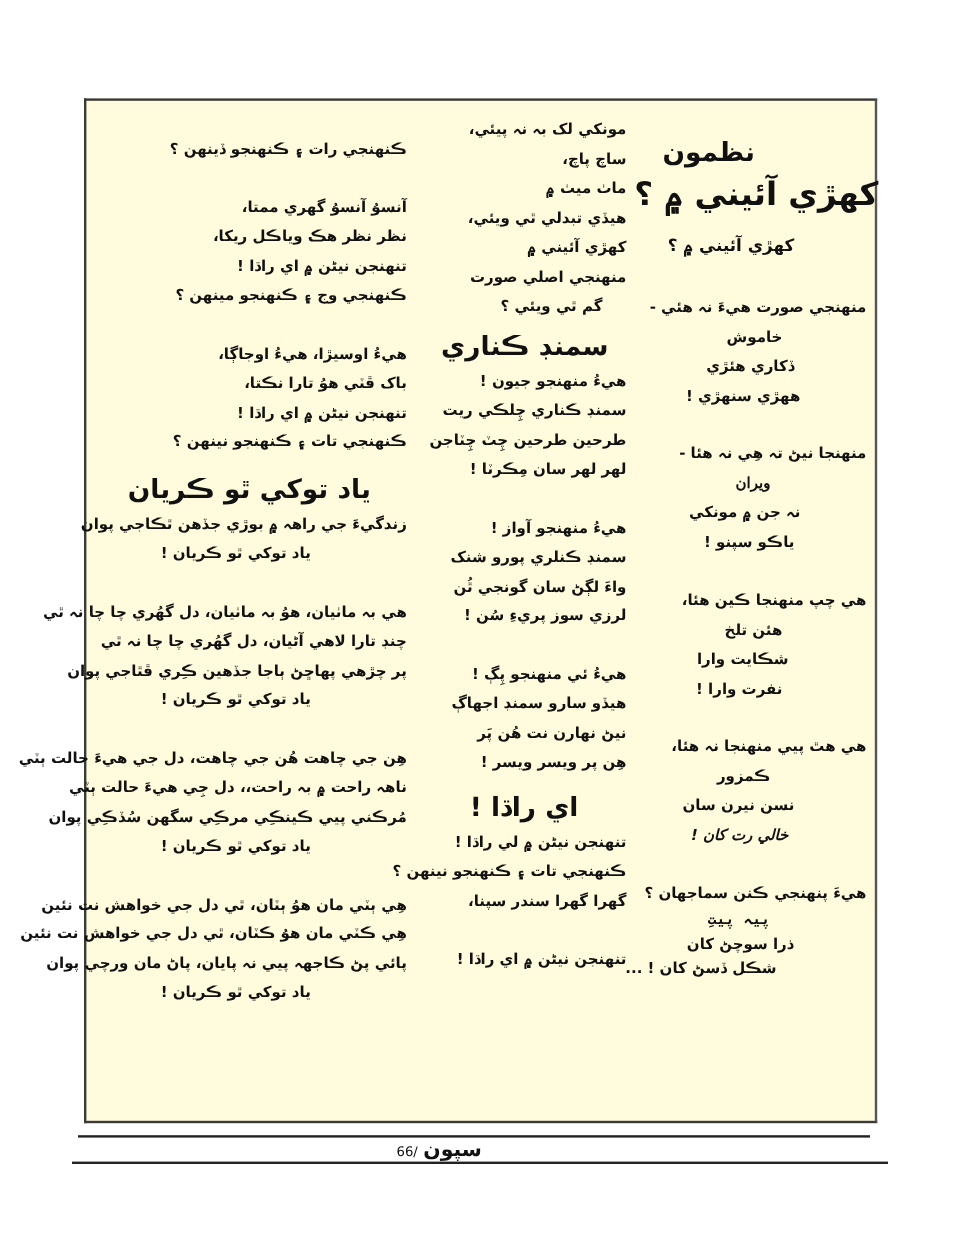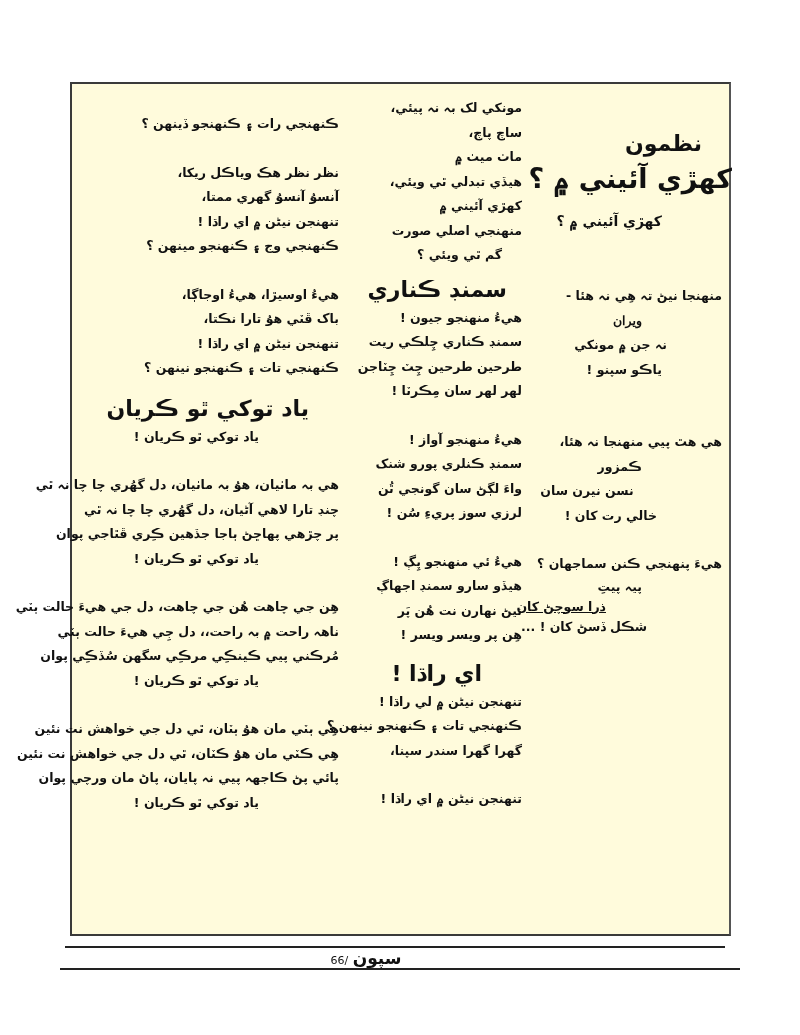--- a/index.html
+++ b/index.html
@@ -17,44 +17,56 @@
   .footer { position:absolute; left:0; width:732px; top:948px; text-align:center; direction:rtl; font-size:13px; font-weight:bold; }
   .footer .mag { font-size:17px; font-weight:bold; }
   .footer .pg { font-size:11px; font-weight:normal; }
 </style>
 </head>
 <body>
 
 <div class="box"></div>
 
 <div class="col" style="right:78px; top:112px; width:210px;">
-  <div class="t-mid" style="text-align:right; width:150px; margin-right:20px;margin-top:16px;">نظمون</div>
+  <div class="t-mid" style="text-align:left; width:150px; margin-right:20px;">نظمون</div>
   <div class="t-big" style="margin-right:-10px;">کھڙي آئيني ۾ ؟</div>
   <div class="t-small" style="margin-right:60px; margin-top:10px;">کھڙي آئيني ۾ ؟</div>
   <div style="height:26px;"></div>
+  <div>
+    <div class="line">منھنجي صورت ھيءَ نہ ھئي -</div>
+    <div class="line" style="margin-right:70px;">خاموش</div>
+    <div class="line" style="margin-right:60px;">ڏکاري ھئڙي</div>
+    <div class="line" style="margin-right:55px;">ھھڙي سنھڙي !</div>
+  </div>
   <div class="gap"></div>
   <div>
     <div class="line">منھنجا نيڻ تہ ھِي نہ ھئا -</div>
     <div class="line" style="margin-right:80px;font-family:Liberation Serif, serif;">ويران</div>
     <div class="line" style="margin-right:55px;">نہ جن ۾ مونکي</div>
     <div class="line" style="margin-right:60px;">ياڪو سپنو !</div>
   </div>
   <div class="gap"></div>
+  <div>
+    <div class="line">ھي چپ منھنجا ڪين ھئا،</div>
+    <div class="line" style="margin-right:70px;">ھئن تلخ</div>
+    <div class="line" style="margin-right:65px;">شڪايت وارا</div>
+    <div class="line" style="margin-right:70px;">نفرت وارا !</div>
+  </div>
   <div class="gap"></div>
   <div>
     <div class="line">ھي ھٿ پيي منھنجا نہ ھئا،</div>
     <div class="line" style="margin-right:80px;">ڪمزور</div>
-    <div class="line" style="margin-right:60px;text-align:center;">نسن نيرن سان</div>
-    <div class="line" style="margin-right:65px;">خالي رت کان !</div>
+    <div class="line" style="margin-right:60px;">نسن نيرن سان</div>
+    <div class="line" style="margin-right:65px;font-style:italic;">خالي رت کان !</div>
   </div>
   <div class="gap"></div>
   <div>
     <div class="line" style="margin-left:-20px;">ھيءَ پنھنجي ڪنن سماجھان ؟</div>
-    <div class="line" style="margin-right:80px; line-height:20px;">پيہ پيتِ</div>
-    <div class="line" style="margin-right:116px; line-height:20px;text-decoration:underline;">ذرا سوچڻ کان</div>
+    <div class="line" style="margin-right:80px; line-height:20px;font-family:Liberation Mono, monospace;">پيہ پيتِ</div>
+    <div class="line" style="margin-right:60px; line-height:20px;">ذرا سوچڻ کان</div>
     <div class="line" style="margin-right:75px; line-height:20px;">شڪل ڏسڻ کان ! ...</div>
   </div>
 </div>
 
 <div class="col" style="right:278px; top:96px; width:180px;">
   <div class="line">مونکي لک بہ نہ پيئي،</div>
   <div class="line">ساچ پاچ،</div>
   <div class="line">ماٺ ميٺ ۾</div>
   <div class="line">ھيڏي تبدلي ٿي ويئي،</div>
   <div class="line">کھڙي آئيني ۾</div>
@@ -81,31 +93,32 @@
   <div class="line">تنھنجن نيڻن ۾ لي راڌا !</div>
   <div class="line">ڪنھنجي تات ۽ ڪنھنجو نينھن ؟</div>
   <div class="line">گھرا گھرا سندر سپنا،</div>
   <div class="gap"></div>
   <div class="line">تنھنجن نيڻن ۾ اي راڌا !</div>
 </div>
 
 <div class="col" style="right:461px; top:112px; width:270px;">
   <div class="line">ڪنھنجي رات ۽ ڪنھنجو ڏينھن ؟</div>
   <div class="gap"></div>
+  <div class="line">آنسوُ آنسوُ گھري ممتا،</div>
   <div class="line">نظر نظر ھڪ وياڪل ريکا،</div>
-  <div class="line">آنسوُ آنسوُ گھري ممتا،</div>
   <div class="line">تنھنجن نيڻن ۾ اي راڌا !</div>
   <div class="line">ڪنھنجي وج ۽ ڪنھنجو مينھن ؟</div>
   <div class="gap"></div>
   <div class="line">ھيءُ اوسيڙا، ھيءُ اوجاڳا،</div>
   <div class="line">باک ڦٽي ھوُ تارا نڪتا،</div>
   <div class="line">تنھنجن نيڻن ۾ اي راڌا !</div>
   <div class="line">ڪنھنجي تات ۽ ڪنھنجو نينھن ؟</div>
 
   <div class="t-mid" style="margin-right:30px; margin-top:12px;">ياد توکي ٿو ڪريان</div>
+  <div class="line">زندگيءَ جي راھہ ۾ بوڙي جڏھن ٿڪاجي پوان</div>
   <div class="line" style="margin-right:80px;">ياد توکي ٿو ڪريان !</div>
   <div class="gap"></div>
   <div class="line">ھي بہ ماٺيان، ھوُ بہ ماٺيان، دل گھُري چا چا نہ ٿي</div>
   <div class="line">چنڊ تارا لاھي آڻيان، دل گھُري چا چا نہ ٿي</div>
   <div class="line">پر چڙھي پھاڇڻ ٻاجا جڏھين ڪِري ڦٿاجي پوان</div>
   <div class="line" style="margin-right:80px;">ياد توکي ٿو ڪريان !</div>
   <div class="gap"></div>
   <div class="line">ھِن جي چاھت ھُن جي چاھت، دل جي ھيءَ حالت ٻٽي</div>
   <div class="line">ناھہ راحت ۾ بہ راحت،، دل جِي ھيءَ حالت ٻٽي</div>
   <div class="line">مُرڪني پيي ڪينڪِي مرڪِي سگھن سُڏڪِي پوان</div>

